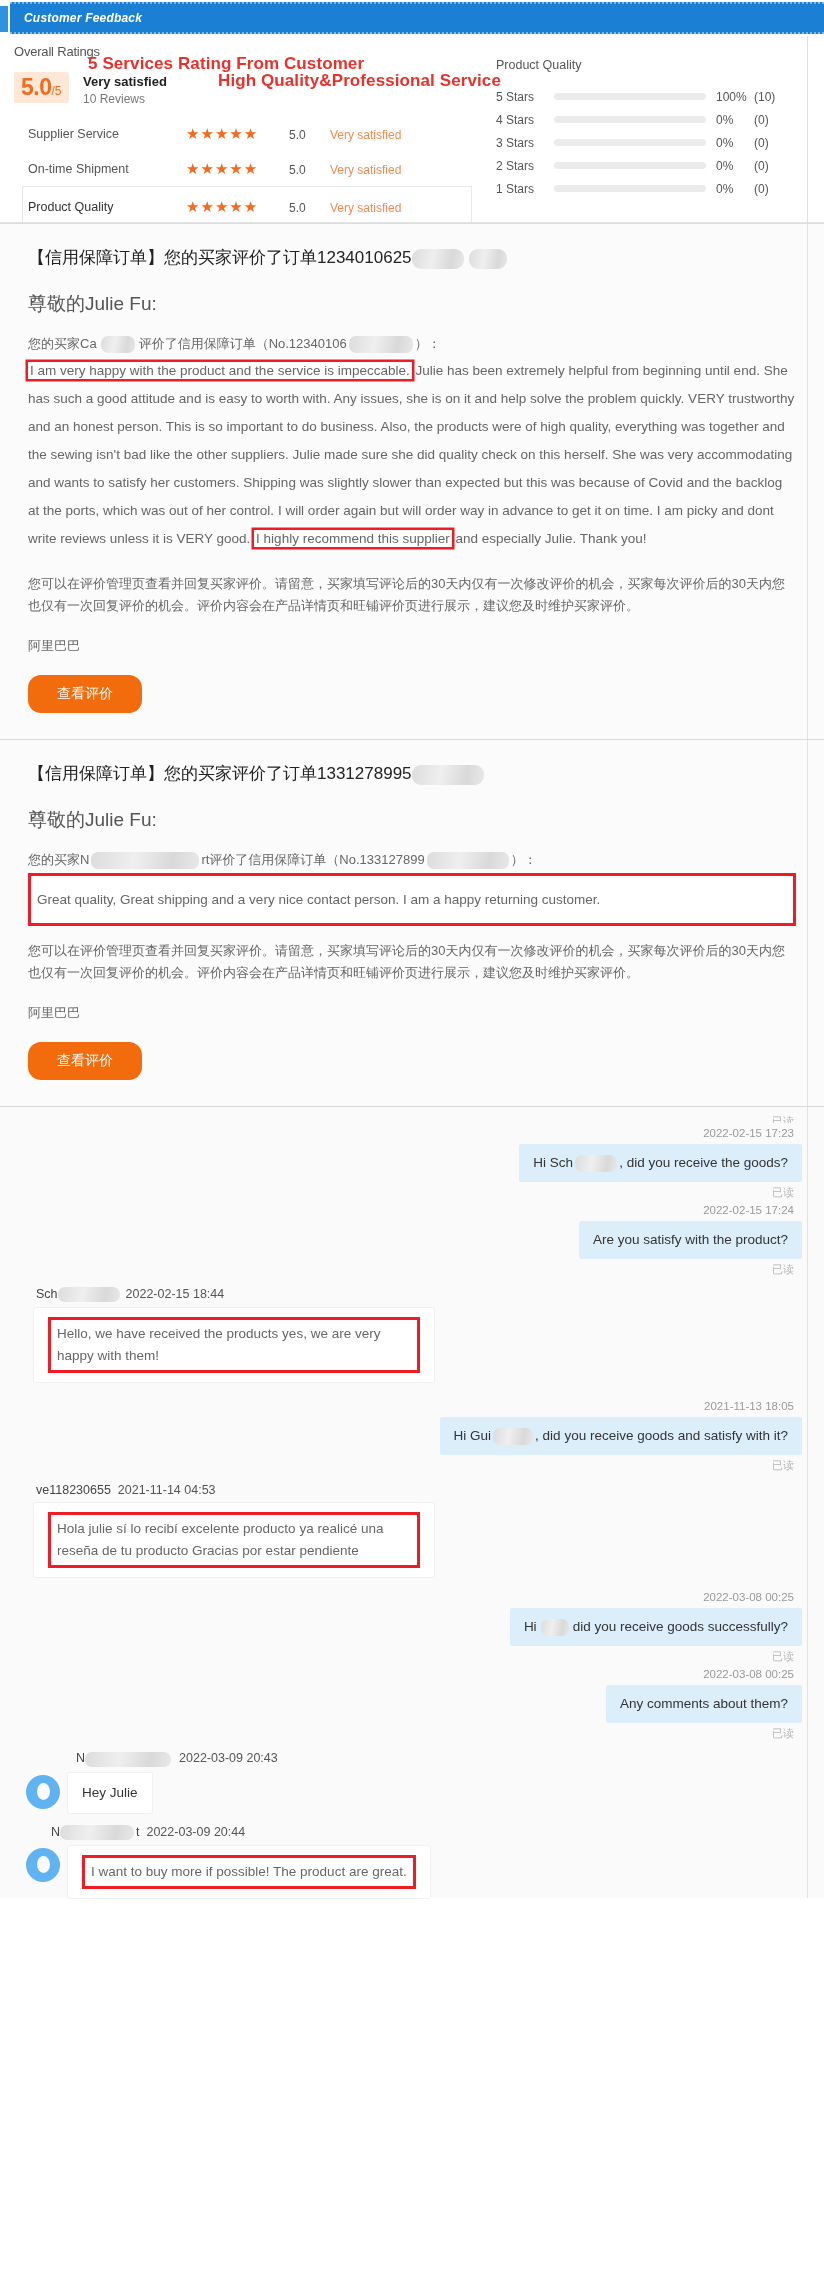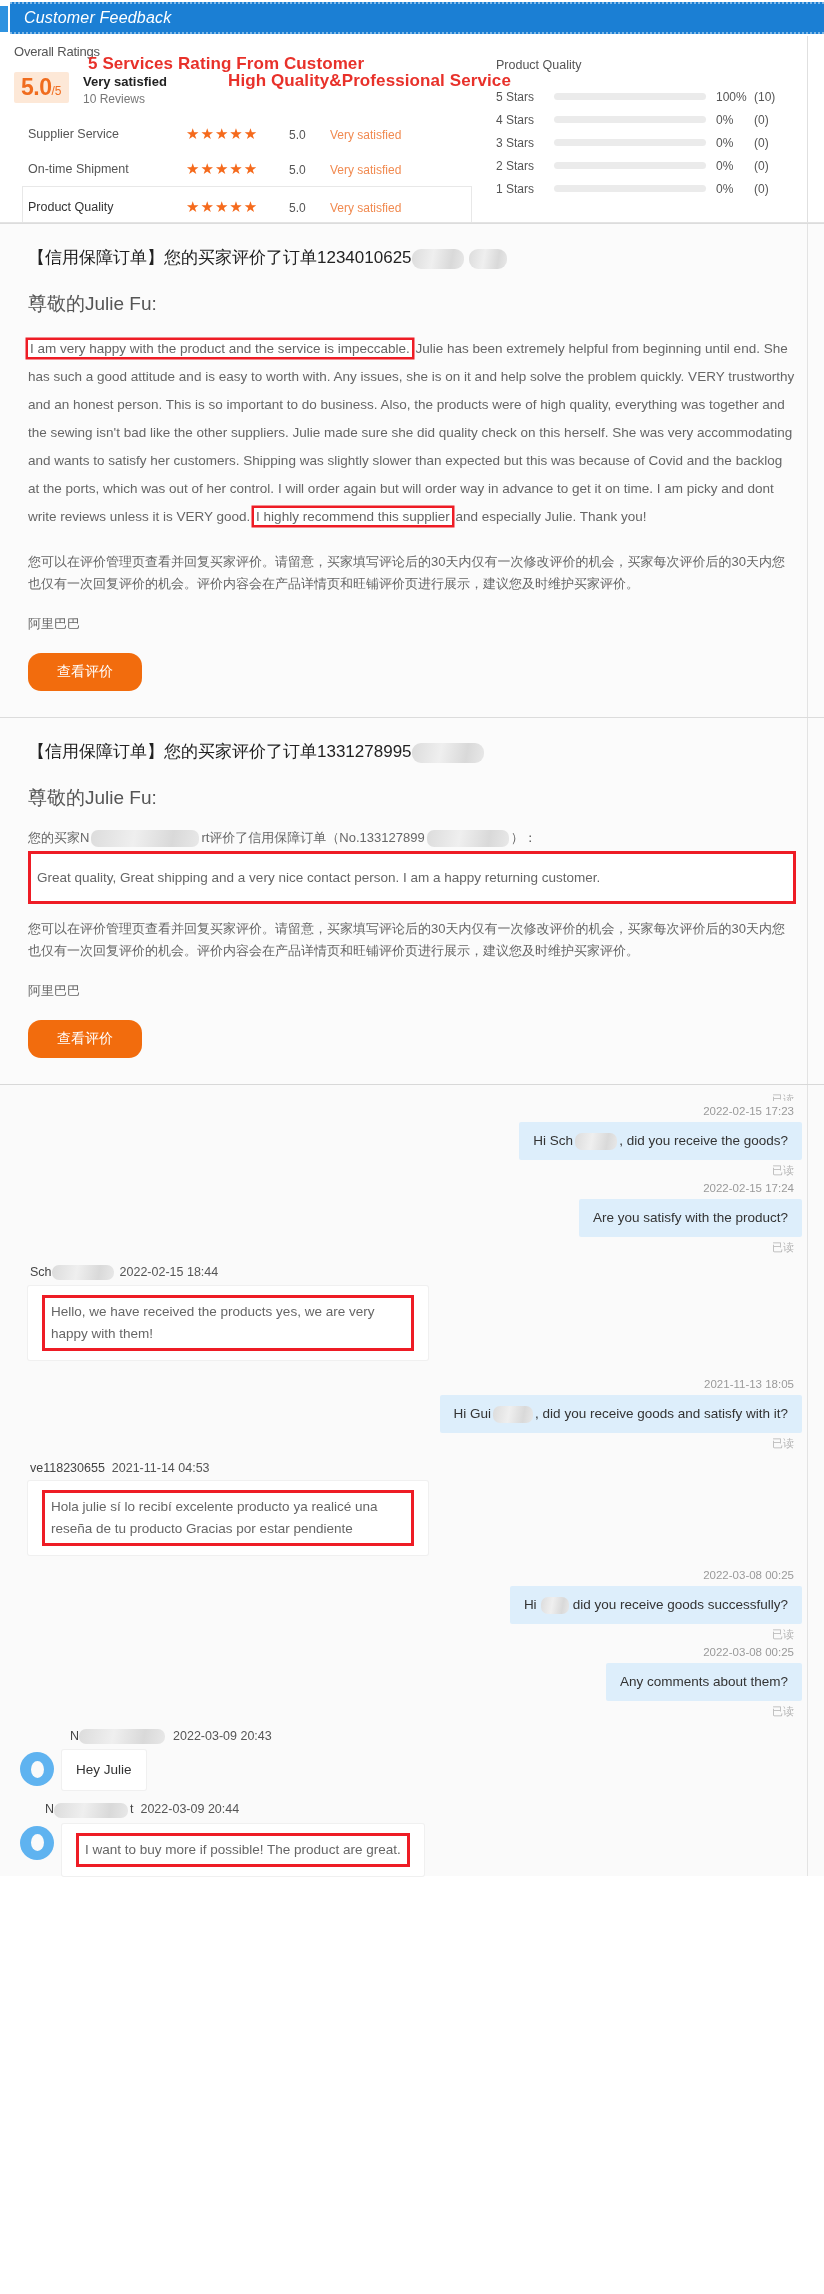--- a/index.html
+++ b/index.html
@@ -17,40 +17,40 @@
     background: #1b7fd4;
     border-top: 2px dotted #7fb8e6;
     border-bottom: 2px dotted #7fb8e6;
     display: flex; align-items: center;
   }
   .titlebar .tb-accent {
     position: absolute; left: -10px; top: 2px; width: 8px; height: 26px;
     background: #2f93e0;
   }
   .titlebar-text {
-    color: #ffffff; font-size: 16px; font-weight: normal;
+    color: #ffffff; font-size: 12px; font-weight: bold;
     font-style: italic; letter-spacing: .2px; padding-left: 14px;
   }
 
   
   .ratings-panel {
     position: relative; height: 187px; background: #ffffff;
     border-bottom: 1px solid #e3e3e3;
     overflow: hidden;
   }
   .overall-label {
     position: absolute; left: 14px; top: 8px;
     font-size: 13px; color: #555; letter-spacing: -.2px;
   }
   .annot {
     position: absolute; color: #e8312a; font-weight: bold;
     font-size: 17px; white-space: nowrap; letter-spacing: .1px;
   }
   .annot-1 { left: 88px; top: 18px; }
-  .annot-2 { left: 228px; top: 35px; }
+  .annot-2 { left: 218px; top: 35px; }
 
   .score-box {
     position: absolute; left: 14px; top: 36px;
     background: #fde8d7; padding: 2px 7px 2px 7px; border-radius: 2px;
   }
   .score-num { font-size: 23px; color: #f06c1e; font-weight: bold; letter-spacing: -.5px; }
   .score-den { font-size: 12px; color: #f06c1e; }
   .score-desc { position: absolute; left: 83px; top: 38px; font-size: 13px; font-weight: bold; color: #222; }
   .score-count { position: absolute; left: 83px; top: 56px; font-size: 12px; color: #777; }
 
@@ -131,21 +131,21 @@
   }
 
   
   .chat {
     position: relative; background: #fafafa; border-top: 1px solid #d8d8d8;
     padding: 4px 0 0 0;
   }
   .chat .inner-edge {
     position: absolute; right: 16px; top: 0; bottom: 0; width: 1px; background: #e3e3e3;
   }
-  .chat-body { padding: 0 22px 0 18px; }
+  .chat-body { padding: 0 22px 0 24px; }
   .row-right { text-align: right; }
   .row-left { text-align: left; }
   .ts {
     font-size: 11.5px; color: #9a9a9a; margin: 4px 8px 5px 0; display: block;
   }
   .readmark { font-size: 11px; color: #b5b5b5; display: block; margin: 3px 8px 0 0; }
   .bubble-out {
     display: inline-block; background: #ddeefb; color: #333;
     font-size: 13.5px; line-height: 20px; padding: 9px 14px; text-align: left;
     max-width: 560px; border-radius: 2px;
@@ -255,20 +255,23 @@
 
 <div class="email">
   <div class="inner-edge"></div>
 
   <div class="email-title">
     <span>【信用保障订单】您的买家评价了订单1234010625</span><span class="redact tall" style="width:52px"></span><span class="redact tall" style="width:38px;margin-left:5px;"></span>
   </div>
 
   <div class="greet">尊敬的Julie Fu:</div>
 
+  <div class="buyer-line">
+    <span>您的买家Ca</span><span class="redact" style="width:34px;margin:0 4px;"></span><span>评价了信用保障订单（No.12340106</span><span class="redact" style="width:64px;margin:0 2px;"></span><span>）：</span>
+  </div>
 
   <div class="para"><span class="hl-box">I am very happy with the product and the service is impeccable.</span><span> Julie has been extremely helpful from beginning until end. She has such a good attitude and is easy to worth with. Any issues, she is on it and help solve the problem quickly. VERY trustworthy and an honest person. This is so important to do business. Also, the products were of high quality, everything was together and the sewing isn't bad like the other suppliers. Julie made sure she did quality check on this herself. She was very accommodating and wants to satisfy her customers. Shipping was slightly slower than expected but this was because of Covid and the backlog at the ports, which was out of her control. I will order again but will order way in advance to get it on time. I am picky and dont write reviews unless it is VERY good. </span><span class="hl-box">I highly recommend this supplier</span><span> and especially Julie. Thank you!</span></div>
 
   <div class="spacer-20"></div>
   <div class="para cn">您可以在评价管理页查看并回复买家评价。请留意，买家填写评论后的30天内仅有一次修改评价的机会，买家每次评价后的30天内您也仅有一次回复评价的机会。评价内容会在产品详情页和旺铺评价页进行展示，建议您及时维护买家评价。</div>
   <div class="spacer-20"></div>
   <div class="sign">阿里巴巴</div>
   <div class="spacer-20"></div>
   <button class="btn-view">查看评价</button>
 </div>

